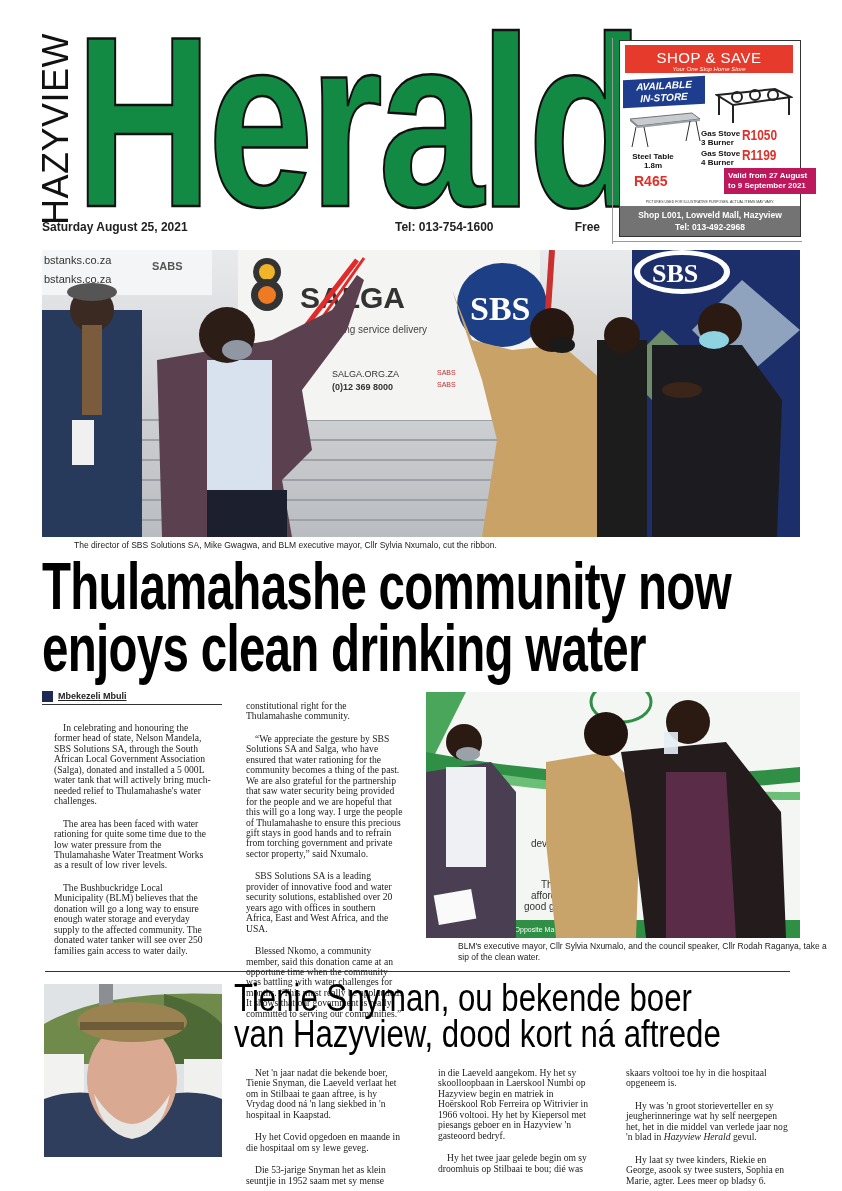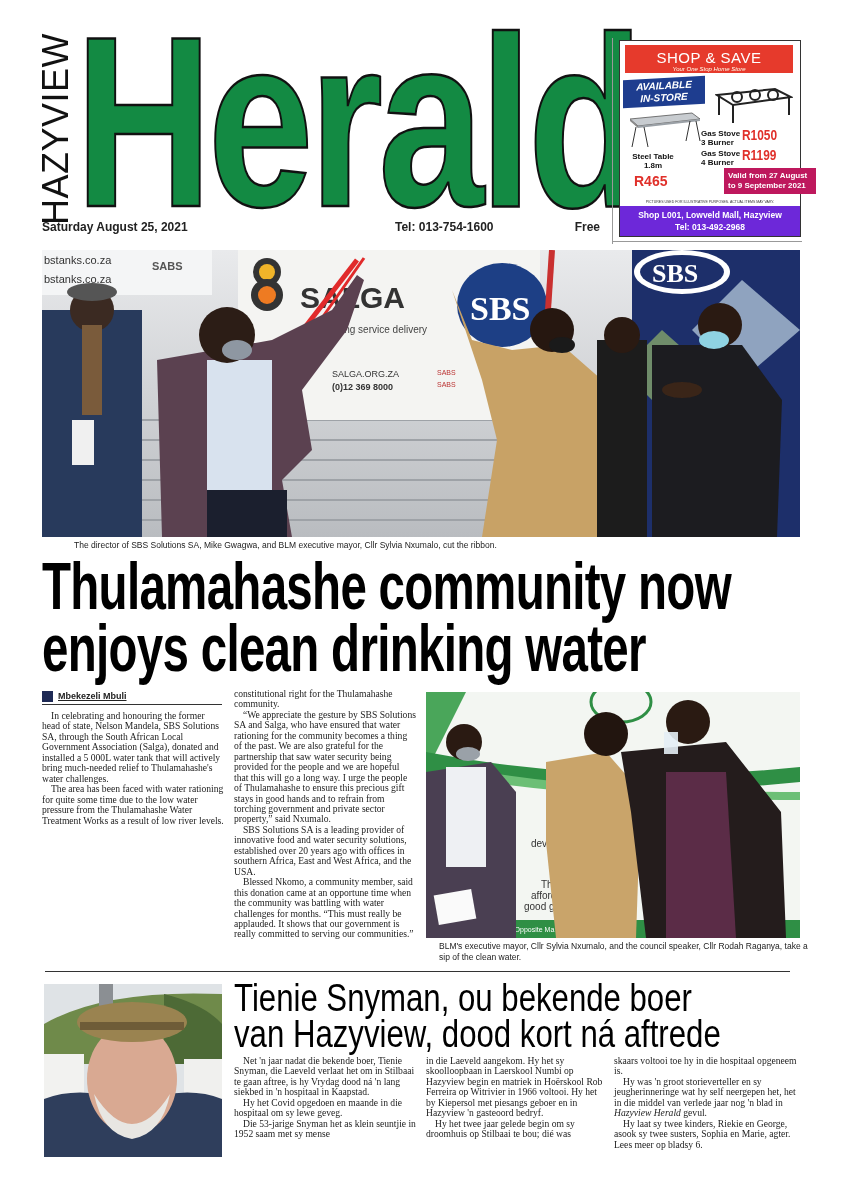--- a/index.html
+++ b/index.html
@@ -55,42 +55,42 @@
   }
   .ad-stove { position: absolute; left: 95px; top: 44px; width: 78px; height: 40px; }
   .ad-g3 { position: absolute; left: 81px; top: 88px; font-weight: bold; font-size: 8px; line-height: 9px; color: #111; width: 42px; }
   .ad-p3 { position: absolute; left: 122px; top: 86px; font-weight: bold; font-size: 14px; color: #e0302a; transform: scaleX(0.85); transform-origin: left; }
   .ad-g4 { position: absolute; left: 81px; top: 108px; font-weight: bold; font-size: 8px; line-height: 9px; color: #111; width: 42px; }
   .ad-p4 { position: absolute; left: 122px; top: 106px; font-weight: bold; font-size: 14px; color: #e0302a; transform: scaleX(0.85); transform-origin: left; }
   .ad-st { position: absolute; left: 8px; top: 111px; width: 50px; text-align: center; font-weight: bold; font-size: 8px; line-height: 9px; color: #111; }
   .ad-stp { position: absolute; left: 14px; top: 116px; font-weight: bold; font-size: 14px; color: #e0302a; margin-top: 16px; }
   .ad-valid { position: absolute; left: 81px; top: 127px; width: 92px; height: 26px; background: #be185d; color: #fff; font-weight: bold; font-size: 8px; line-height: 10px; padding: 3px 4px; box-sizing: border-box; margin-left: 23px; }
   .ad-fine { position: absolute; left: 6px; top: 159px; width: 168px; text-align: center; font-size: 3.5px; color: #333; }
-  .ad-bottom { position: absolute; left: 0; top: 165px; width: 180px; height: 30px; background: #6d28d9; color: #fff; text-align: center; font-weight: bold; font-size: 8.5px; line-height: 12px; padding-top: 3px; box-sizing: border-box; }
+  .ad-bottom { position: absolute; left: 0; top: 165px; width: 180px; height: 30px; background: #737373; color: #fff; text-align: center; font-weight: bold; font-size: 8.5px; line-height: 12px; padding-top: 3px; box-sizing: border-box; }
 
   
   .photo { position: absolute; overflow: hidden; }
   .photo svg { display: block; }
 
   .caption { position: absolute; font-family: "Liberation Sans", sans-serif; font-size: 8.5px; line-height: 11px; color: #222; margin-left: 32px; }
 
   .headline {
     position: absolute; left: 42px; top: 556px; width: 770px;
     font-family: "Liberation Sans", sans-serif; font-weight: bold;
     font-size: 66px; line-height: 60px; color: #000;
     transform: scaleX(0.72); transform-origin: left top; white-space: nowrap; letter-spacing: -1px;
   }
   .headline div { height: 62px; }
 
   .byline { position: absolute; left: 42px; top: 690px; width: 180px; height: 14px; border-bottom: 1px solid #333; }
   .byline .sq { position: absolute; left: 0; top: 1px; width: 11px; height: 11px; background: #1e2a55; }
   .byline .name { position: absolute; left: 16px; top: 0; font-family: "Liberation Sans", sans-serif; font-weight: bold; font-size: 9px; line-height: 12px; color: #222; text-decoration: underline; }
 
   .col { position: absolute; font-size: 9.6px; line-height: 10.45px; color: #222; text-align: left; }
-  .col p { margin: 0; text-indent: 9px; }
+  .col p { margin: 12px; text-indent: 9px; }
   .col p.noind { text-indent: 0; }
 
   .rule { position: absolute; background: #333; height: 1px; }
 
   .headline2 {
     position: absolute; left: 234px; top: 980px; width: 620px;
     font-family: "Liberation Sans", sans-serif; font-weight: normal;
     font-size: 38px; line-height: 36px; color: #000;
     transform: scaleX(0.82); transform-origin: left top; white-space: nowrap;
   }
@@ -249,20 +249,21 @@
 </div>
 
 <div class="byline">
   <div class="sq"></div>
   <span class="name">Mbekezeli Mbuli</span>
 </div>
 
 <div class="col" style="left:42px; top:711px; width:182px;">
   <p>In celebrating and honouring the former head of state, Nelson Mandela, SBS Solutions SA, through the South African Local Government Association (Salga), donated and installed a 5 000L water tank that will actively bring much-needed relief to Thulamahashe's water challenges.</p>
   <p>The area has been faced with water rationing for quite some time due to the low water pressure from the Thulamahashe Water Treatment Works as a result of low river levels.</p>
+  <p>The Bushbuckridge Local Municipality (BLM) believes that the donation will go a long way to ensure enough water storage and everyday supply to the affected community. The donated water tanker will see over 250 families gain access to water daily.</p>
 </div>
 
 <div class="col" style="left:234px; top:689px; width:182px;">
   <p class="noind">constitutional right for the Thulamahashe community.</p>
   <p>“We appreciate the gesture by SBS Solutions SA and Salga, who have ensured that water rationing for the community becomes a thing of the past. We are also grateful for the partnership that saw water security being provided for the people and we are hopeful that this will go a long way. I urge the people of Thulamahashe to ensure this precious gift stays in good hands and to refrain from torching government and private sector property,” said Nxumalo.</p>
   <p>SBS Solutions SA is a leading provider of innovative food and water security solutions, established over 20 years ago with offices in southern Africa, East and West Africa, and the USA.</p>
   <p>Blessed Nkomo, a community member, said this donation came at an opportune time when the community was battling with water challenges for months. “This must really be applauded. It shows that our government is really committed to serving our communities.”</p>
 </div>
 
 <div class="photo" style="left:426px; top:692px; width:374px; height:246px;">
@@ -287,21 +288,21 @@
 
     <path d="M120,70 L180,60 L215,100 L210,246 L130,246 L120,150 Z" fill="#c9a46a"></path>
     <circle cx="180" cy="42" r="22" fill="#22150f"></circle>
 
     <path d="M195,60 L300,50 L355,120 L360,246 L220,246 L205,120 Z" fill="#241c1c"></path>
     <path d="M240,80 L300,80 L310,246 L240,246 Z" fill="#5b2c47"></path>
     <circle cx="262" cy="30" r="22" fill="#2a1a12"></circle>
     <rect x="238" y="40" width="14" height="22" fill="#e4eef5" opacity="0.9"></rect>
   </svg>
 </div>
-<div class="caption" style="left:407px; top:941px; width:380px;">BLM's executive mayor, Cllr Sylvia Nxumalo, and the council speaker, Cllr Rodah Raganya, take a sip of the clean water.</div>
+<div class="caption" style="left:426px; top:941px; width:380px;">BLM's executive mayor, Cllr Sylvia Nxumalo, and the council speaker, Cllr Rodah Raganya, take a sip of the clean water.</div>
 
 <div class="rule" style="left:45px; top:971px; width:745px;"></div>
 
 <div class="photo" style="left:44px; top:984px; width:178px; height:173px;">
   <svg width="178" height="173" viewBox="0 0 178 173">
     <rect width="178" height="173" fill="#dfe3e6"></rect>
     <path d="M0,40 Q60,5 178,10 L178,80 L0,80 Z" fill="#6f8a4a"></path>
     <path d="M120,10 Q160,20 178,40 L178,80 L120,80 Z" fill="#4d6a36"></path>
     <rect x="55" y="0" width="14" height="45" fill="#8b8f93"></rect>
     <rect x="0" y="70" width="40" height="60" fill="#f2f2f0"></rect>

